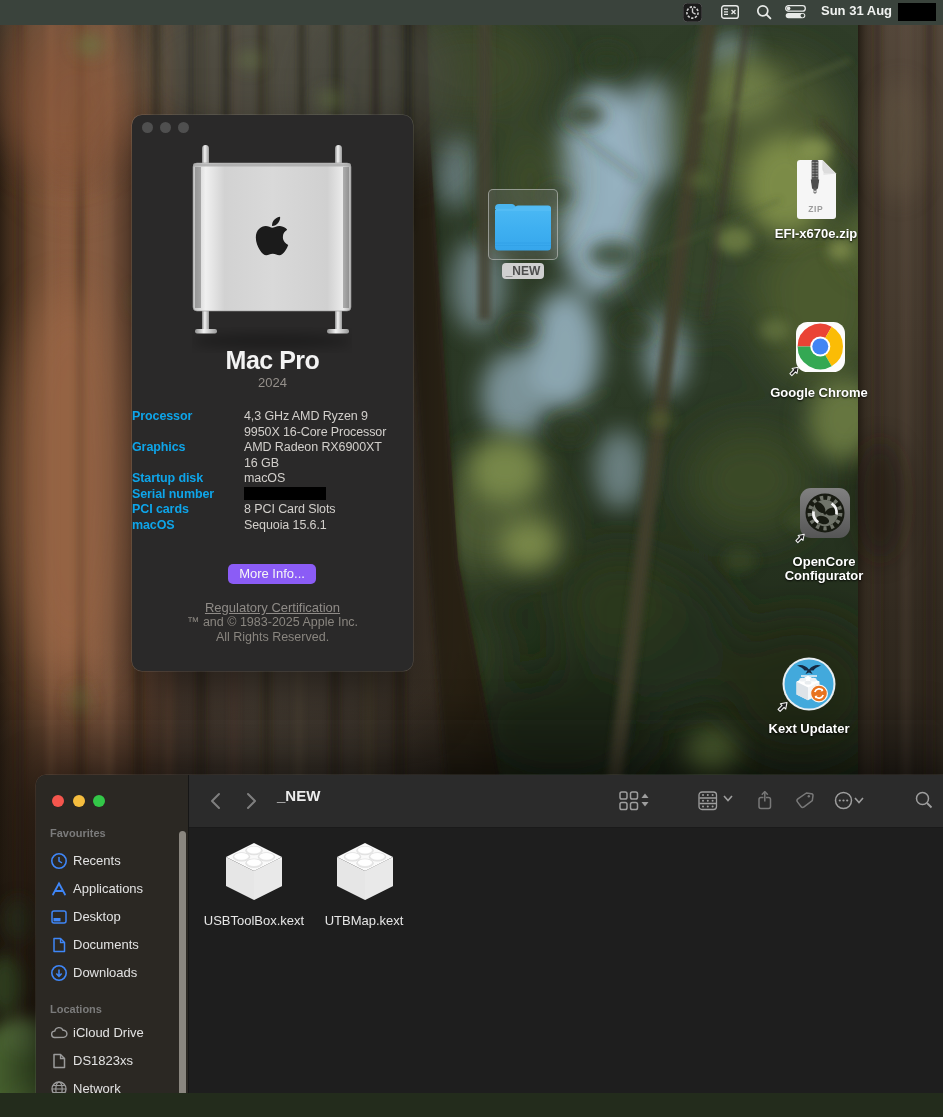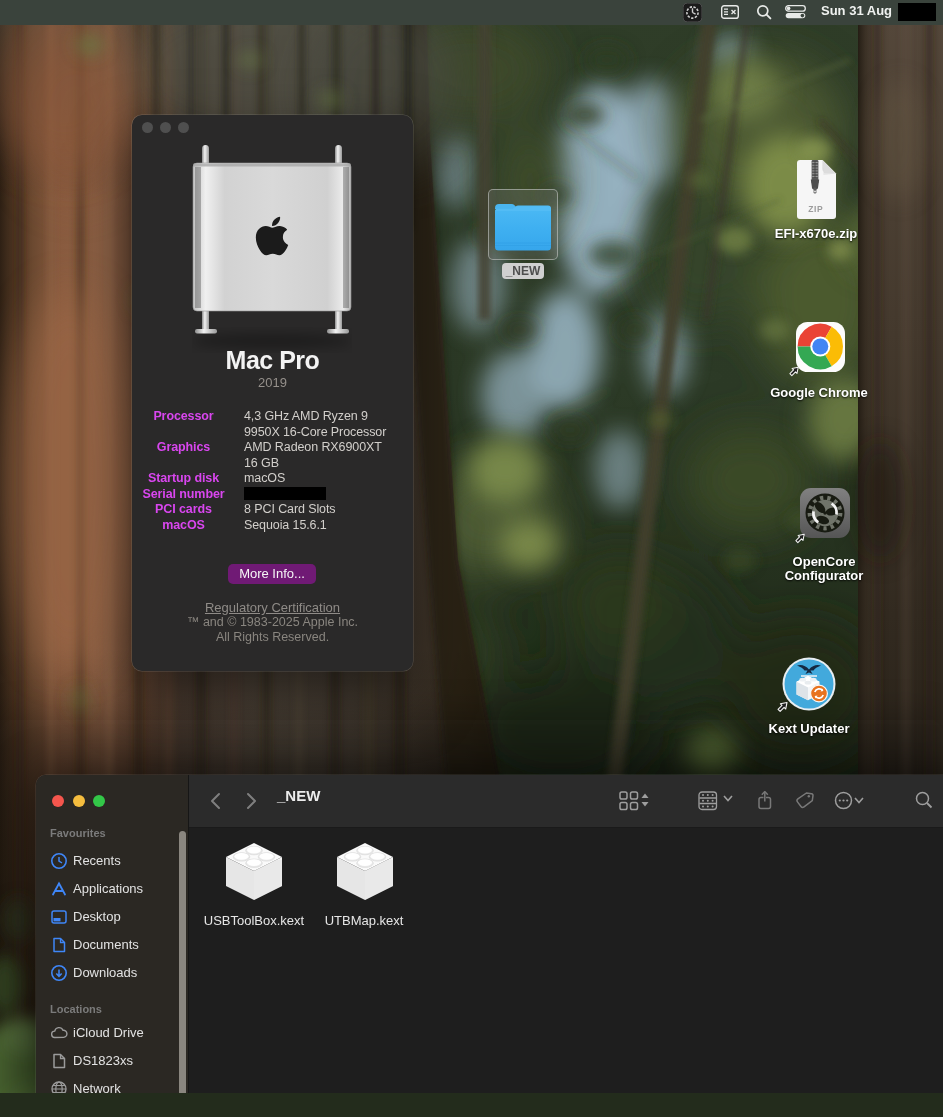--- a/index.html
+++ b/index.html
@@ -16,23 +16,23 @@
 
 #about{position:absolute;left:132px;top:115px;width:281px;height:556px;background:#2a2929;
 border-radius:10px;box-shadow:0 25px 60px rgba(0,0,0,.6);z-index:20;
 box-shadow:0 0 0 0.5px rgba(255,255,255,.18), 0 25px 60px rgba(0,0,0,.6);}
 #about .dot{position:absolute;top:7px;width:11px;height:11px;border-radius:50%;background:#4f4f4f;}
 #about h1{margin:0;position:absolute;top:231px;left:0;width:100%;text-align:center;
 color:#f3f3f3;font-size:25px;font-weight:bold;letter-spacing:-.5px;}
 #about .yr{position:absolute;top:260px;width:100%;text-align:center;color:#95908b;font-size:13px;}
 #specs{position:absolute;top:294px;left:0;width:100%;font-size:12.5px;line-height:15.5px;letter-spacing:-.1px;}
 #specs .row{display:flex;}
-#specs .lab{width:103px;text-align:center;color:#d946ef;font-weight:bold;flex:none;}
+#specs .lab{width:103px;text-align:left;color:#0ea5e9;font-weight:bold;flex:none;}
 #specs .val{margin-left:9px;color:#d2cfcb;white-space:pre-line;}
-#moreinfo{position:absolute;left:96px;top:449px;width:88px;height:20px;background:#701a75;
+#moreinfo{position:absolute;left:96px;top:449px;width:88px;height:20px;background:#8b5cf6;
 border-radius:5px;color:#f6f6f6;font-size:13px;text-align:center;line-height:20px;}
 #about .reg{position:absolute;top:485px;width:100%;text-align:center;color:#8f8b87;
 font-size:13px;text-decoration:underline;}
 #about .cop{position:absolute;top:500px;width:100%;text-align:center;color:#89857f;font-size:12.5px;line-height:14.5px;}
 
 #finder{position:absolute;left:36px;top:775px;width:924px;height:360px;border-radius:10px;
 background:#1e1e1e;box-shadow:0 0 0 0.5px rgba(255,255,255,.14), 0 -2px 40px rgba(0,0,0,.55);z-index:25;overflow:hidden;}
 #fsidebar{position:absolute;left:0;top:0;width:152px;height:100%;background:#2b2823;}
 #fsep{position:absolute;left:152px;top:0;width:1px;height:100%;background:#161616;}
 #ftoolbar{position:absolute;left:153px;top:0;width:771px;height:52px;background:#2b2b2b;border-bottom:1px solid #1a1a1a;}
@@ -424,21 +424,21 @@
 <rect x="1.5" y="20.5" width="157" height="3" fill="#a8a8a8" opacity=".8"></rect>
 <g fill="#3a3a3a" opacity=".35">
 <rect x="3" y="24" width="6" height="141"></rect>
 <rect x="151" y="24" width="6" height="141"></rect>
 </g>
 <g transform="translate(63.5,71) scale(0.086)">
 <path fill="#1b1b1b" d="M318.7 268.7c-.2-36.7 16.4-64.4 50-84.8-18.8-26.9-47.2-41.7-84.7-44.6-35.5-2.7-74.3 20.7-88.5 20.7-15 0-49.4-19.7-76.4-19.7C63.3 141.2 4 184.8 4 273.5q0 39.3 14.4 81.2c12.8 36.7 59 126.7 107.2 125.2 25.2-.6 43-17.9 75.8-17.9 31.8 0 48.3 17.9 76.4 17.9 48.6-.7 90.4-82.5 102.6-119.3-65.2-30.7-61.7-90-61.7-91.9zm-56.6-164.2c27.3-32.4 24.8-61.9 24-72.5-24.1 1.4-52 16.4-67.9 34.9-17.5 19.8-27.8 44.3-25.6 71.9 26.1 2 49.9-11.4 69.5-34.3z"></path>
 </g>
 </svg>
 <h1>Mac Pro</h1>
-<div class="yr">2019</div>
+<div class="yr">2024</div>
 <div id="specs">
 <div class="row">
           <div class="lab">Processor</div>
           <div class="val">4,3 GHz AMD Ryzen 9
 9950X 16-Core Processor</div>
         </div>
 <div class="row">
           <div class="lab">Graphics</div>
           <div class="val">AMD Radeon RX6900XT
 16 GB</div>

